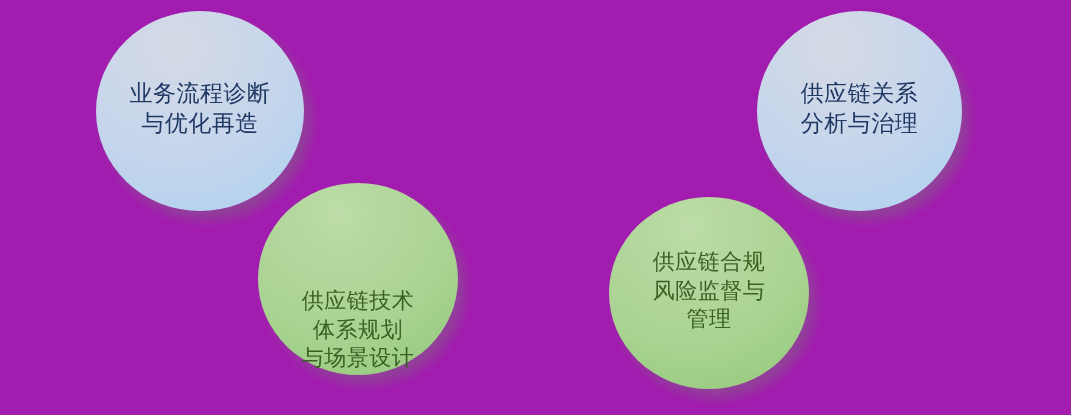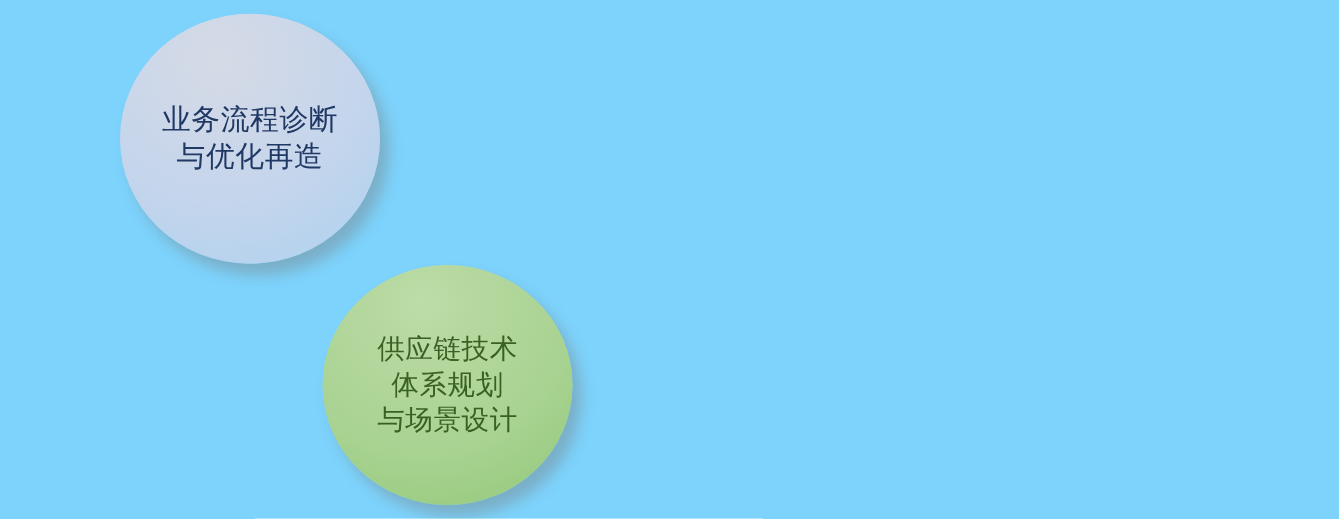--- a/index.html
+++ b/index.html
@@ -7,22 +7,23 @@
     padding: 0;
     background: #ffffff;
   }
   body {
     font-family: "Liberation Sans", "DejaVu Sans", sans-serif;
   }
   #canvas {
     position: relative;
     width: 1071px;
     height: 415px;
-    background: #7dd3fc;
+    background: #a21caf;
     overflow: hidden;
+    font-family: Liberation Mono, monospace;
   }
   .node {
     position: absolute;
     border-radius: 50%;
     display: flex;
     align-items: center;
     justify-content: center;
     text-align: center;
     box-sizing: border-box;
   }
@@ -49,35 +50,44 @@
   .green .node-label {
     color: #3a6024;
     font-size: 22px;
   }
 
   
   #node-0 { left: 96px;  top: 11px;  width: 208px; height: 200px; }
   #node-1 { left: 425px; top: 11px;  width: 205px; height: 200px; }
   #node-2 { left: 757px; top: 11px;  width: 205px; height: 200px; }
   
-  #node-3 { left: 258px; top: 212px; width: 200px; height: 192px; }
+  #node-3 { left: 258px; top: 183px; width: 200px; height: 192px; align-items: flex-end; }
   #node-4 { left: 609px; top: 197px; width: 200px; height: 192px; }
 </style>
 </head>
 <body>
 
 <div id="canvas">
 
   <div class="node blue" id="node-0">
     <span class="node-label">业务流程诊断
 与优化再造</span>
   </div>
 
 
+  <div class="node blue" id="node-2">
+    <span class="node-label">供应链关系
+分析与治理</span>
+  </div>
 
   <div class="node green" id="node-3">
     <span class="node-label">供应链技术
 体系规划
 与场景设计</span>
   </div>
 
+  <div class="node green" id="node-4">
+    <span class="node-label">供应链合规
+风险监督与
+管理</span>
+  </div>
 
 </div>
 
 </body></html>

